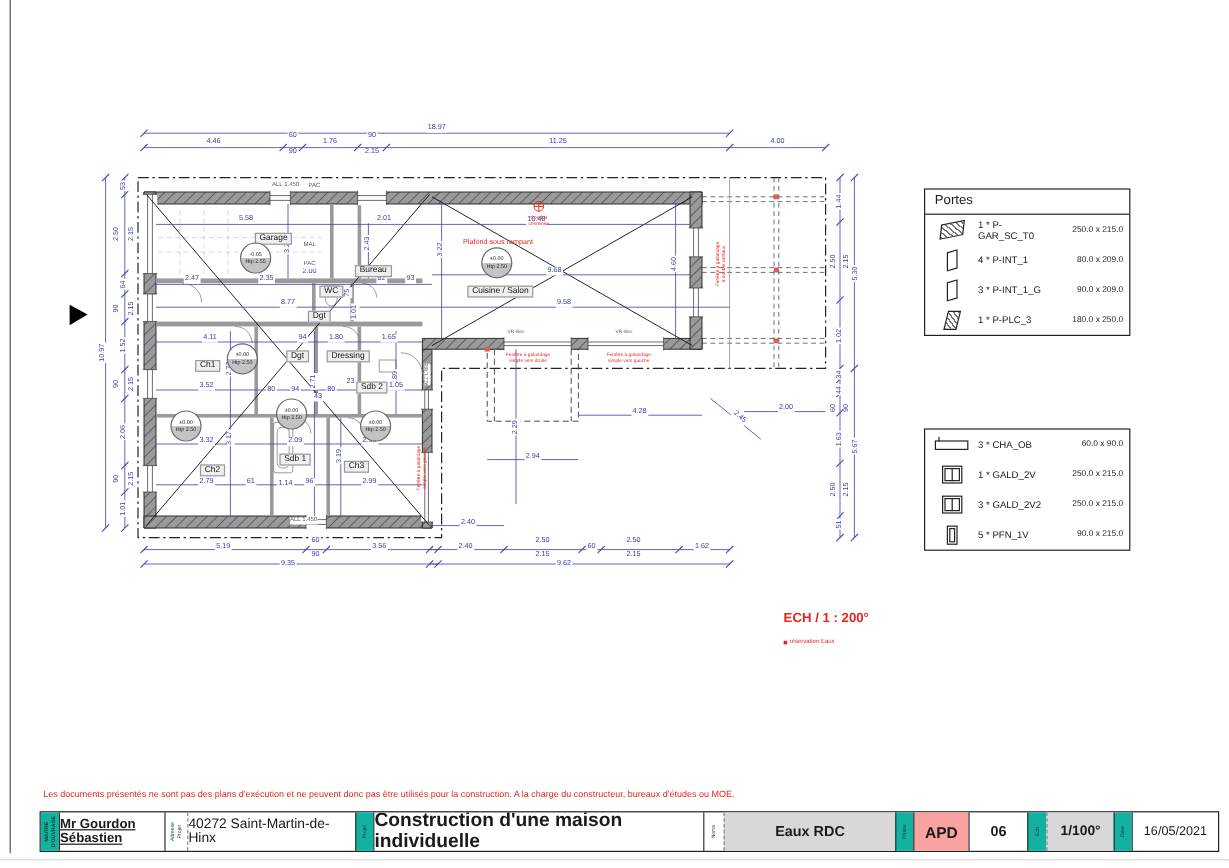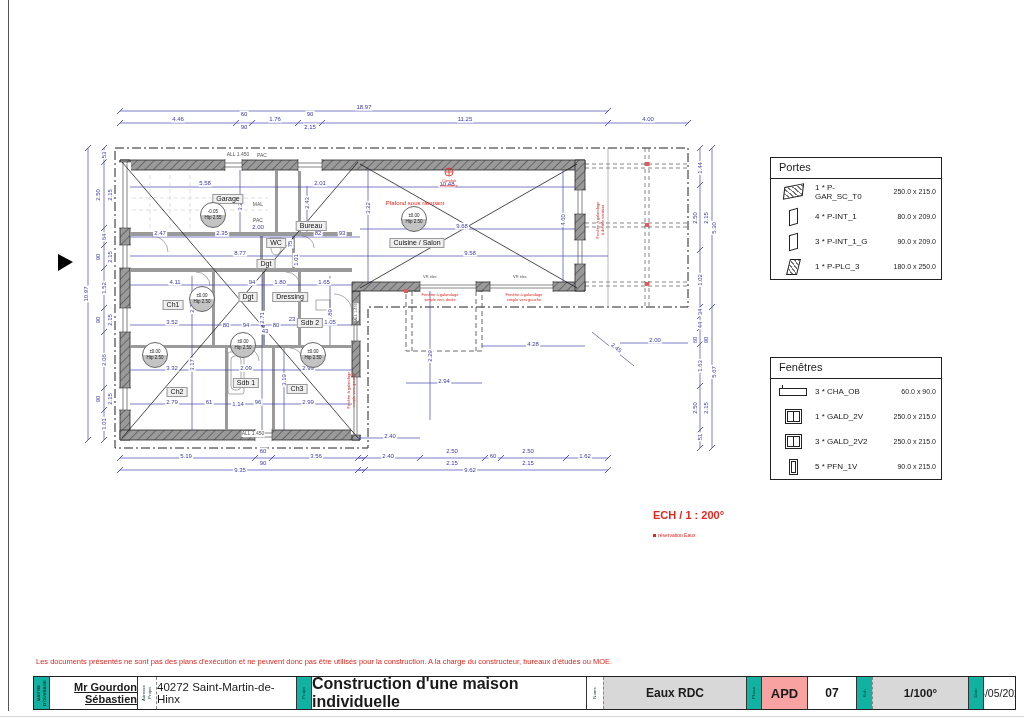--- a/index.html
+++ b/index.html
@@ -368,21 +368,20 @@
         <span class="lg-ic">
           <span class="ic ic-plc"></span>
         </span>
         <span class="lg-label">1 * P-PLC_3</span>
         <span class="lg-size">180.0 x 250.0</span>
       </div>
     </div>
 </div>
 
 <div class="legend" id="legend-fenetres" style="left:770px;top:357px;">
-  <div class="lg-head">Fenêtres</div>
   <div id="fenetres-rows">
       <div class="lg-row">
         <span class="lg-ic">
           <span class="ic ic-cha"></span>
         </span>
         <span class="lg-label">3 * CHA_OB</span>
         <span class="lg-size">60.0 x 90.0</span>
       </div>
       <div class="lg-row">
         <span class="lg-ic">
@@ -414,21 +413,21 @@
   <span>réservation Eaux</span>
 </div>
 
 <div id="disclaimer">Les documents présentés ne sont pas des plans d'exécution et ne peuvent donc pas être utilisés pour la construction. A la charge du constructeur, bureaux d'études ou MOE.</div>
 
 <div id="titleblock">
   <div class="tb-cell tb-teal" style="width:15px;">
     <div class="vt" style="font-weight:bold;">MAITRE
 D'OUVRAGE</div>
   </div>
-  <div class="tb-cell" style="width:88px;text-align:right;">
+  <div class="tb-cell" style="width:88px;">
     <span class="tb-name">Mr Gourdon Sébastien</span>
   </div>
   <div class="tb-cell" style="width:19px;">
     <div class="vt">Adresse
 Projet</div>
   </div>
   <div class="tb-cell tb-dashed" style="width:140px;">
     <span class="tb-addr">40272 Saint-Martin-de-Hinx</span>
   </div>
   <div class="tb-cell tb-teal" style="width:15px;">
@@ -443,26 +442,26 @@
   <div class="tb-cell tb-gray tb-dashed" style="width:143px;">
     <span class="tb-plan">Eaux RDC</span>
   </div>
   <div class="tb-cell tb-teal" style="width:15px;">
     <div class="vt">Phase</div>
   </div>
   <div class="tb-cell tb-pink" style="width:46px;">
     <span class="tb-phase">APD</span>
   </div>
   <div class="tb-cell" style="width:49px;">
-    <span class="tb-ind">07</span>
+    <span class="tb-ind">06</span>
   </div>
   <div class="tb-cell tb-teal" style="width:16px;">
     <div class="vt">Ech</div>
   </div>
-  <div class="tb-cell tb-gray tb-dashed" style="width:96px;">
+  <div class="tb-cell tb-gray tb-dashed" style="width:56px;">
     <span class="tb-ech">1/100°</span>
   </div>
   <div class="tb-cell tb-teal" style="width:15px;">
     <div class="vt">Date</div>
   </div>
   <div class="tb-cell" style="flex:1;">
     <span class="tb-date">16/05/2021</span>
   </div>
 </div>
 

